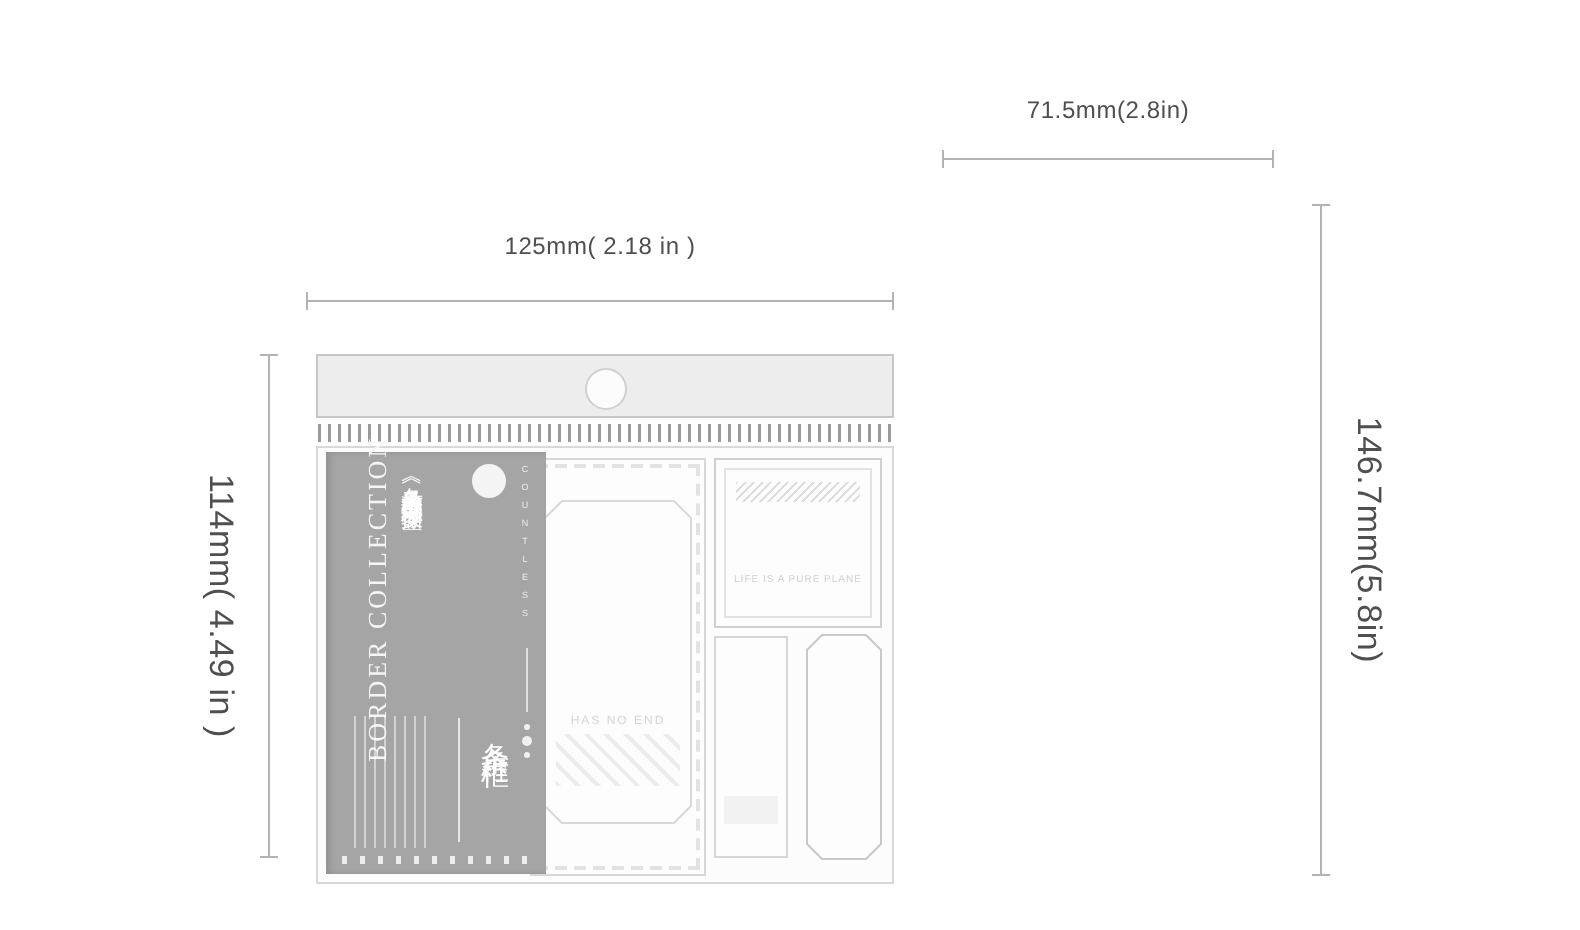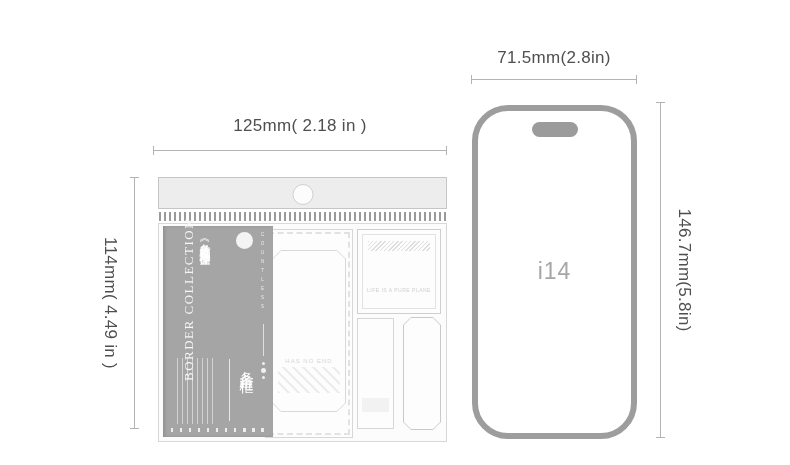--- a/index.html
+++ b/index.html
@@ -3,21 +3,21 @@
 <meta charset="utf-8">
 <style>
   html,body{margin:0;padding:0;background:#fff;}
   .canvas{position:relative;width:790px;height:465px;background:#ffffff;overflow:hidden;
           font-family:"Liberation Sans",sans-serif;color:#4f4f4f;}
   
   .dim-line-h{position:absolute;height:1px;background:#b3b3b3;}
   .dim-line-v{position:absolute;width:1px;background:#b3b3b3;}
   .tick-v{position:absolute;width:1px;height:9px;top:-4px;background:#b3b3b3;}
   .tick-h{position:absolute;height:1px;width:9px;left:-4px;background:#b3b3b3;}
-  .dim-label{position:absolute;font-size:17px;color:#4f4f4f;letter-spacing:.3px;text-align:center;}
+  .dim-label{position:absolute;font-size:12px;color:#4f4f4f;letter-spacing:.3px;text-align:center;}
   .dim-label-v{position:absolute;font-size:17px;color:#4f4f4f;letter-spacing:.3px;white-space:nowrap;
                transform:translate(-50%,-50%) rotate(90deg);}
   
   .phone{position:absolute;left:472px;top:105px;width:165px;height:334px;box-sizing:border-box;
          border:6px solid #9d9d9d;border-radius:36px;background:#fff;}
   .pill{position:absolute;top:11px;left:50%;transform:translateX(-50%);width:46px;height:15px;
         border-radius:8px;background:#9b9b9b;}
   .phone-model{position:absolute;top:147px;left:0;width:100%;text-align:center;
                font-size:23px;color:#a6a6a6;letter-spacing:1px;}
   
@@ -97,24 +97,20 @@
     <span class="tick-v" style="left:0;"></span>
     <span class="tick-v" style="right:0;"></span>
   </div>
 
   <div class="dim-label-v" style="left:684px;top:270px;">146.7mm(5.8in)</div>
   <div class="dim-line-v" style="left:660px;top:102px;height:336px;">
     <span class="tick-h" style="top:0;"></span>
     <span class="tick-h" style="bottom:0;"></span>
   </div>
 
-  <div class="phone">
-    <div class="pill"></div>
-    <div class="phone-model">i14</div>
-  </div>
 
   <div class="bag-header">
     <div class="hang-hole"></div>
   </div>
   <div class="perforation"></div>
 
   <div class="bag-body">
 
     <div class="big-pad">
       <div class="big-pad-frame"></div>

